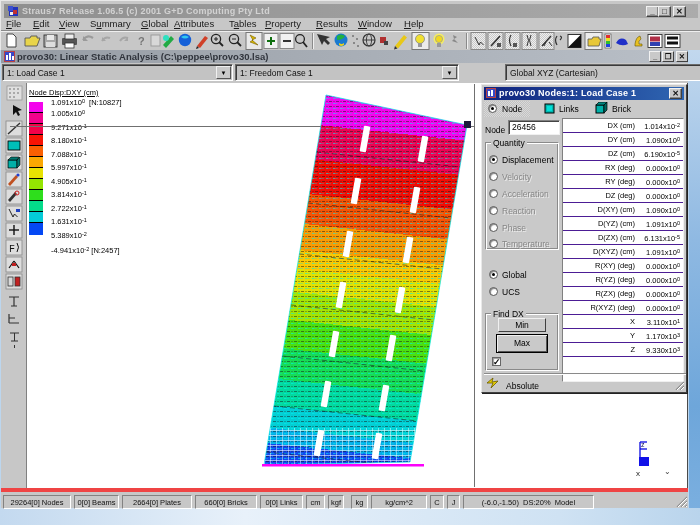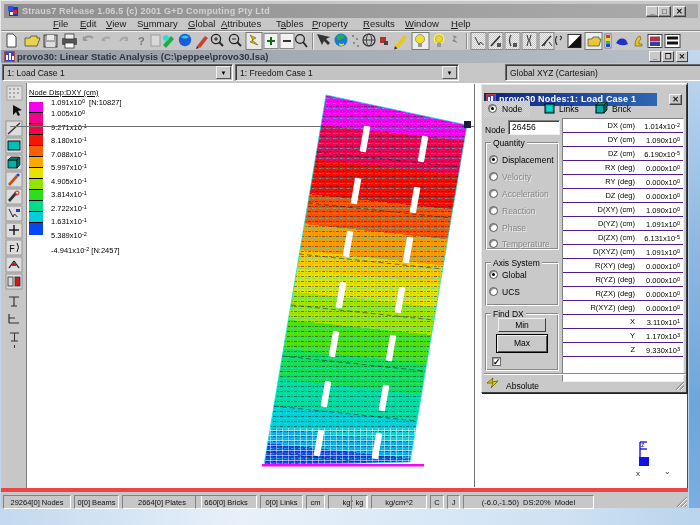--- a/index.html
+++ b/index.html
@@ -8,21 +8,21 @@
 .abs{position:absolute;}
 
 #deskR{left:689px;top:50px;width:11px;height:475px;background:linear-gradient(180deg,#c2d8ee 0%,#8fb9e2 40%,#6ea6da 75%,#7cb0e0 100%);}
 #deskB{left:0;top:508px;width:700px;height:17px;background:linear-gradient(90deg,#c3d9ef,#e8f1fa 35%,#dceaf7 55%,#cfe2f3 80%,#b9d4ec);}
 
 #top{left:0;top:0;width:700px;height:50px;background:#c7c7c7;border-top:1px solid #e8e8e8;border-left:1px solid #e8e8e8;}
 #tbar{left:3px;top:3px;width:694px;height:14px;background:linear-gradient(90deg,#8f8f8f,#ababab);color:#d2d2d2;font-weight:bold;font-size:9px;line-height:14px;letter-spacing:0.3px;}
 #tbar .txt{position:absolute;left:18px;top:0;white-space:nowrap;letter-spacing:0.2px;}
 .wbtn{position:absolute;width:13px;height:11px;top:1.5px;background:#c9c9c9;border:1px solid #404040;border-top-color:#f2f2f2;border-left-color:#f2f2f2;box-shadow:inset -1px -1px 0 #888;font-size:8px;line-height:9px;text-align:center;color:#111;font-weight:bold;}
 #menu{left:0;top:17px;width:700px;height:12px;font-size:9.5px;color:#1a1a1a;}
-#menu span{position:absolute;top:0;margin-left:47px;}
+#menu span{position:absolute;top:0;}
 #menu span u{text-decoration:underline;}
 #toolsvg{left:0;top:29px;}
 
 #ctitle{left:1px;top:50px;width:687px;height:13px;background:linear-gradient(90deg,#969ca4,#b9bfc7);font-size:9.5px;font-weight:bold;color:#30343c;line-height:13px;}
 #ctitle .txt{position:absolute;left:16px;white-space:nowrap;}
 .cbtn{position:absolute;width:12px;height:11px;top:1px;background:#c9c9c9;border:1px solid #404040;border-top-color:#f2f2f2;border-left-color:#f2f2f2;font-size:7.5px;line-height:9px;text-align:center;color:#111;font-weight:bold;}
 #combos{left:1px;top:63px;width:687px;height:20px;background:#c7c7c7;}
 .combo{position:absolute;top:1px;height:17px;background:#c3c3c3;border:1px solid #fff;border-top-color:#6a6a6a;border-left-color:#6a6a6a;box-shadow:inset 1px 1px 0 #3a3a3a;font-size:8.5px;color:#111;line-height:16px;padding-left:4px;}
 .combo .da{position:absolute;right:1px;top:1px;width:15px;height:13px;background:#c9c9c9;border:1px solid #555;border-top-color:#f0f0f0;border-left-color:#f0f0f0;text-align:center;font-size:6px;line-height:12px;color:#000;}
 
@@ -31,21 +31,21 @@
 #canv{left:26px;top:83px;width:662px;height:405px;background:#fff;border-left:1px solid #808080;border-right:1px solid #4a4a4a;}
 
 #leg{left:26px;top:84px;width:170px;height:200px;font-size:7.5px;color:#000;}
 #legT{position:absolute;left:3px;top:4px;text-decoration:underline;font-size:7.5px;}
 #legbar{position:absolute;left:3px;top:18px;width:14px;height:149px;}
 #legbar div{width:14px;border-bottom:1px solid #000;}
 .lv{position:absolute;left:25px;white-space:nowrap;}
 sup{font-size:5.5px;vertical-align:2px;}
 
 #dlg{left:481px;top:84px;width:206px;height:309px;background:#c9c9c9;border:1px solid #404040;border-top-color:#e9e9e9;border-left-color:#e9e9e9;box-shadow:1px 1px 0 #222;font-size:8.5px;color:#000;}
-#dtitle{position:absolute;left:2px;top:8px;width:173px;height:13px;background:linear-gradient(90deg,#10237e,#2f66b2);color:#fff;font-weight:bold;font-size:9.5px;line-height:13px;}
+#dtitle{position:absolute;left:2px;top:2px;width:200px;height:13px;background:linear-gradient(90deg,#10237e,#2f66b2);color:#fff;font-weight:bold;font-size:9.5px;line-height:13px;}
 #dtitle .txt{position:absolute;left:15px;top:0;white-space:nowrap;font-size:9px;letter-spacing:0.2px;}
 .grp{position:absolute;border:1px solid #8a8a8a;border-bottom-color:#fff;border-right-color:#fff;box-shadow:inset 1px 1px 0 #fff,inset -1px -1px 0 #8a8a8a;}
 .grp .gl{position:absolute;left:5px;top:-5px;background:#c9c9c9;padding:0 2px;}
 .radio{position:absolute;width:9px;height:9px;border-radius:50%;background:#fff;border:1px solid #555;box-shadow:inset 1px 1px 1px #888;}
 .radio.on::after{content:"";position:absolute;left:2px;top:2px;width:3px;height:3px;border-radius:50%;background:#000;}
 .gray{color:#858585;text-shadow:1px 1px 0 #eee;}
 #dtable{position:absolute;left:80px;top:33px;width:122px;height:264px;background:#fff;border:1px solid #808080;border-bottom-color:#f0f0f0;border-right-color:#f0f0f0;overflow:hidden;}
 .trow{position:absolute;left:0;width:120px;height:14px;border-bottom:1px solid #4c1d95;font-size:7.5px;line-height:13px;}
 .trow .l{position:absolute;right:48px;}
 .trow .v{position:absolute;right:3px;}
@@ -458,23 +458,20 @@
       <span class="abs gray" style="left:20px;top:87px;">Velocity</span>
     <div class="radio" style="left:7px;top:104px;"></div>
       <span class="abs gray" style="left:20px;top:104px;text-align:center;">Acceleration</span>
     <div class="radio" style="left:7px;top:121px;"></div>
       <span class="abs gray" style="left:20px;top:121px;">Reaction</span>
     <div class="radio" style="left:7px;top:138px;"></div>
       <span class="abs gray" style="left:20px;top:138px;">Phase</span>
     <div class="radio" style="left:7px;top:154px;"></div>
       <span class="abs gray" style="left:20px;top:154px;">Temperature</span>
 
-    <div class="grp" style="left:3px;top:177px;width:74px;height:44px;">
-        <span class="gl">Axis System</span>
-      </div>
     <div class="radio on" style="left:7px;top:185px;"></div>
       <span class="abs" style="left:20px;top:185px;">Global</span>
     <div class="radio" style="left:7px;top:202px;"></div>
       <span class="abs" style="left:20px;top:202px;">UCS</span>
 
     <div class="grp" style="left:3px;top:228px;width:74px;height:58px;">
         <span class="gl">Find DX</span>
       </div>
     <div class="btn" style="left:16px;top:233px;width:48px;height:14px;line-height:13px;">Min</div>
     <div class="btn" style="left:14px;top:249px;width:52px;height:19px;line-height:17px;border:1px solid #000;box-shadow:inset 1px 1px 0 #f0f0f0,inset -1px -1px 0 #555;">Max</div>
@@ -564,25 +561,25 @@
           <g stroke="#fff" stroke-width="1">
             <line x1="3" y1="10" x2="11" y2="2"></line>
             <line x1="7" y1="10" x2="11" y2="6"></line>
           </g>
         </svg>
     </div>
   </div>
   <div class="abs" id="status">
     <div class="cell" style="left:2px;width:68px;">29264[0] Nodes</div>
     <div class="cell" style="left:73px;width:45px;">0[0] Beams</div>
-    <div class="cell" style="left:121px;width:80px;">2664[0] Plates</div>
+    <div class="cell" style="left:121px;width:70px;">2664[0] Plates</div>
     <div class="cell" style="left:194px;width:62px;">660[0] Bricks</div>
     <div class="cell" style="left:259px;width:43px;">0[0] Links</div>
     <div class="cell" style="left:305px;width:19px;">cm</div>
-    <div class="cell" style="left:327px;width:39px;">kgf</div>
+    <div class="cell" style="left:327px;width:16px;">kgf</div>
     <div class="cell" style="left:350px;width:17px;">kg</div>
     <div class="cell" style="left:370px;width:56px;">kg/cm^2</div>
     <div class="cell" style="left:429px;width:14px;">C</div>
     <div class="cell" style="left:446px;width:13px;">J</div>
     <div class="cell" style="left:462px;width:131px;">(-6.0,-1.50)&nbsp; DS:20%&nbsp; Model</div>
     <svg style="position:absolute;right:1px;bottom:1px" width="12" height="12">
         <g stroke="#909090" stroke-width="1.2">
           <line x1="2" y1="12" x2="12" y2="2"></line>
           <line x1="6" y1="12" x2="12" y2="6"></line>
           <line x1="10" y1="12" x2="12" y2="10"></line>

